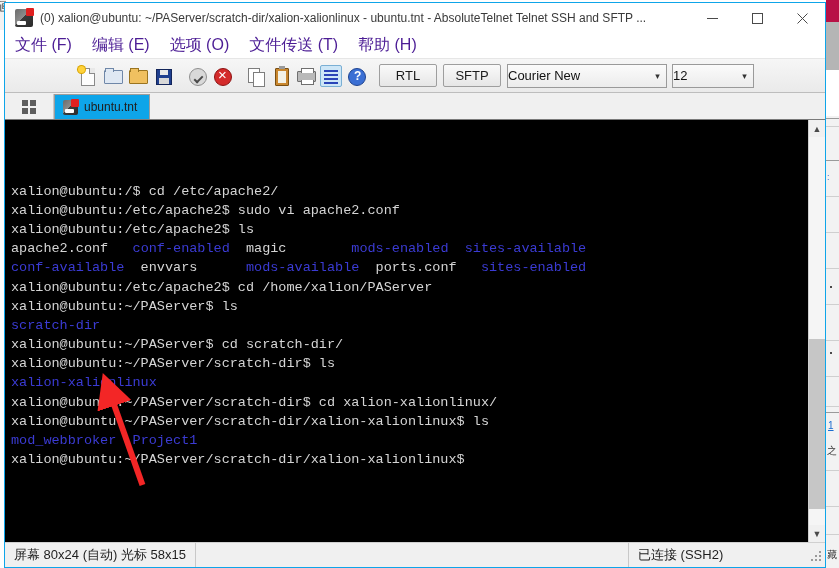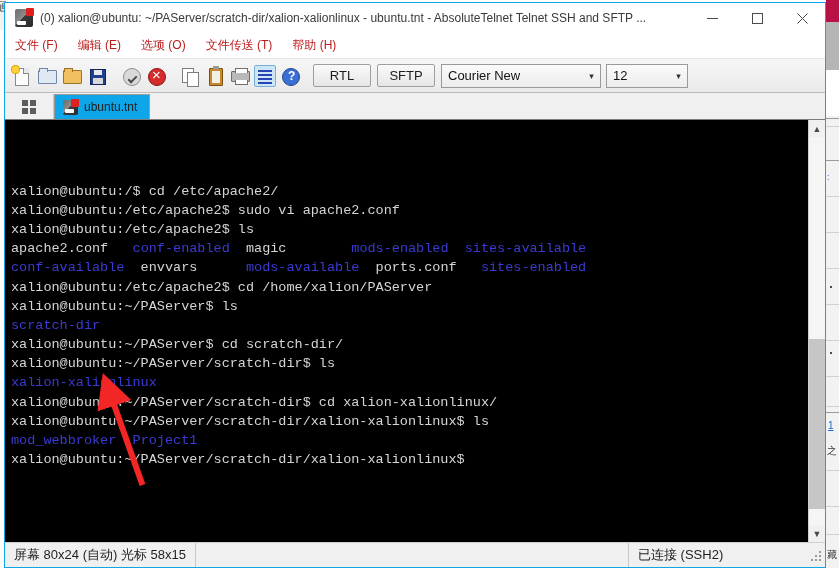--- a/index.html
+++ b/index.html
@@ -75,29 +75,29 @@
   }
   #titlebar .winbtn svg{display:block;}
 
   
   #menubar{
     height:25px;flex:0 0 25px;background:#ffffff;
     display:flex;align-items:center;padding-left:10px;
     border-bottom:1px solid #e6e6e6;
   }
   #menubar .menu-item{
-    font-size:12px;color:#b91c1c;margin-right:20px;white-space:nowrap;
+    font-size:16px;color:#4c1d95;margin-right:20px;white-space:nowrap;
   }
 
   
   #toolbar{
     height:33px;flex:0 0 33px;
     background:linear-gradient(#f6f6f6,#eaeaea);
     border-bottom:1px solid #bdbdbd;
-    display:flex;align-items:center;padding-left:6px;
+    display:flex;align-items:center;padding-left:6px;justify-content:center;
   }
   .tb-ico{
     width:22px;height:22px;margin-right:3px;position:relative;flex:0 0 22px;
   }
   .tb-sep{width:9px;flex:0 0 9px;}
   .tb-ico.active{
     background:#cde6f7;border:1px solid #7aafd4;border-radius:2px;
     width:22px;height:22px;box-sizing:border-box;
   }
 
@@ -135,21 +135,21 @@
     border:1px solid #9e9e9e;border-radius:2px;
     display:flex;align-items:center;justify-content:center;
     font-size:13px;color:#1c1c1c;margin-right:6px;padding:0 8px;
     box-sizing:border-box;
   }
   .tb-combo{
     height:24px;
     background:linear-gradient(#fbfbfb,#ececec);
     border:1px solid #9a9a9a;
     display:flex;align-items:center;
-    font-size:13px;color:#111;padding-left:6px;
+    font-size:13px;color:#111;
     box-sizing:border-box;margin-right:5px;position:relative;
   }
   .tb-combo .cv{flex:1 1 auto;white-space:nowrap;}
   .tb-combo .carat{
     width:17px;display:flex;align-items:center;justify-content:center;color:#333;font-size:9px;
   }
   #font-combo{width:160px;}
   #size-combo{width:82px;}
   #search-box{
     height:24px;flex:1 1 auto;margin-right:6px;

